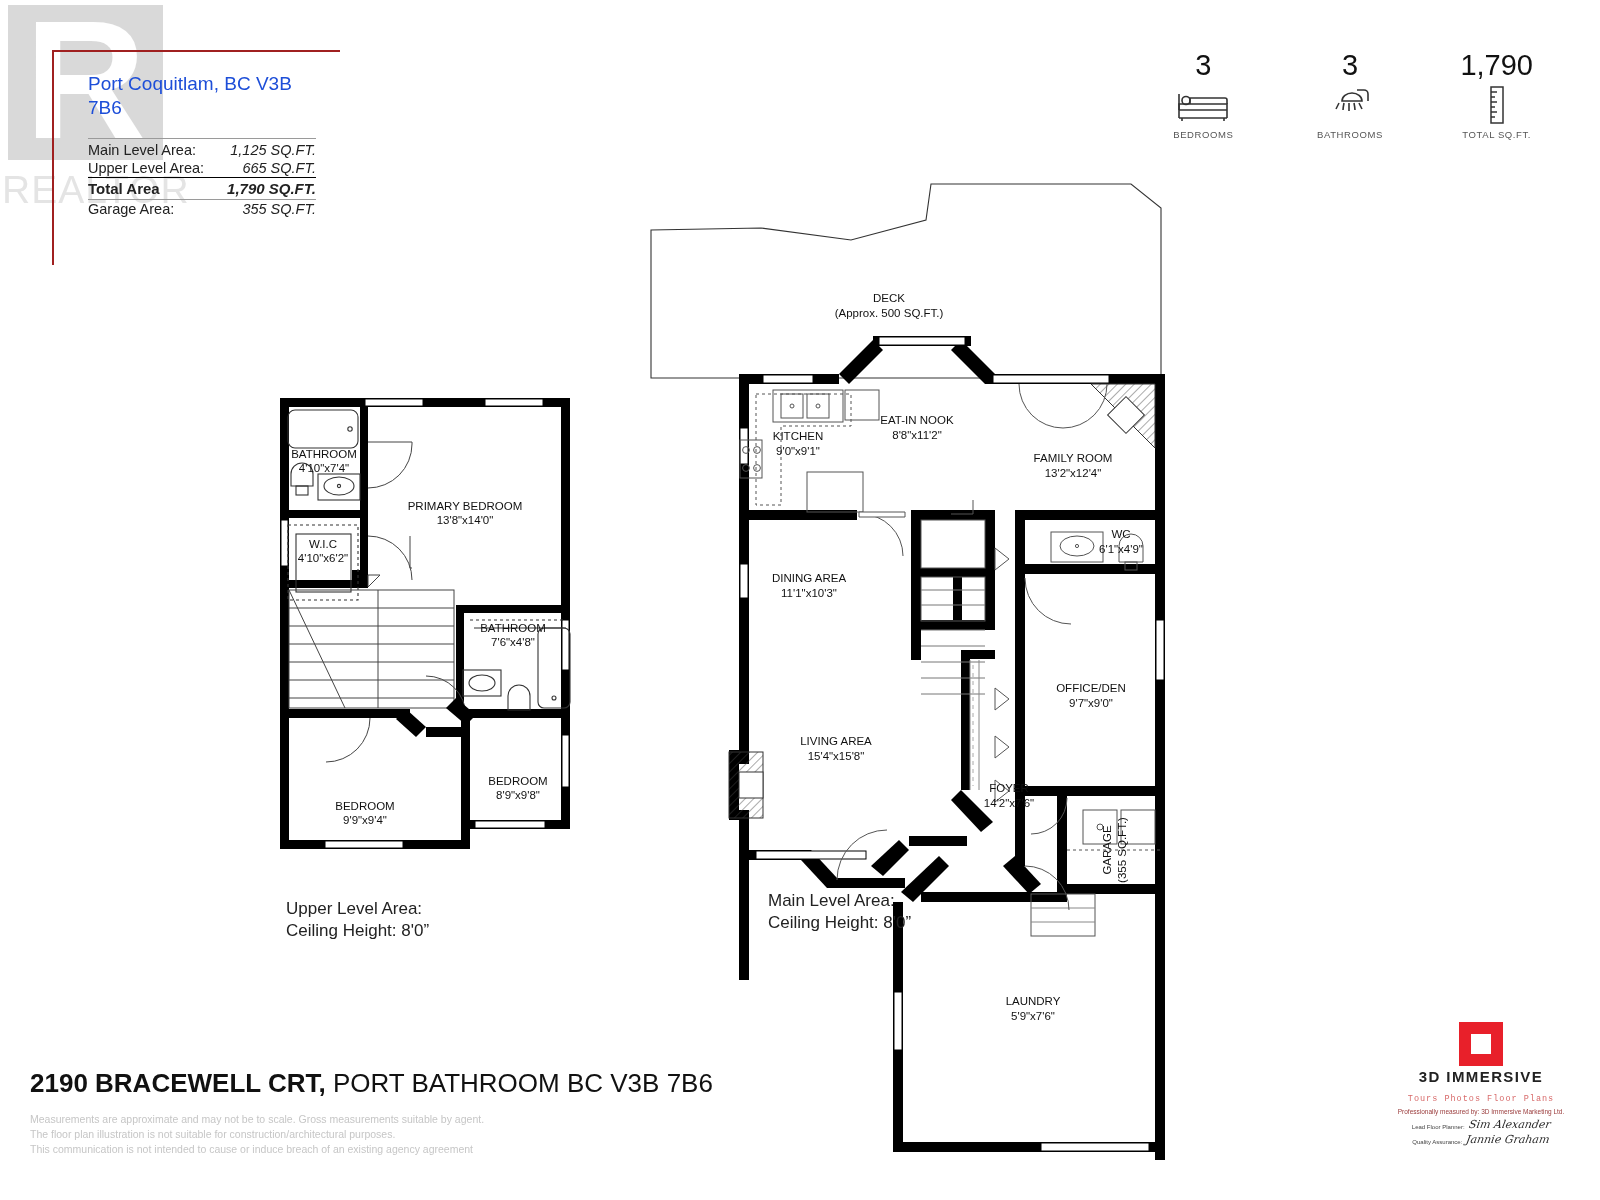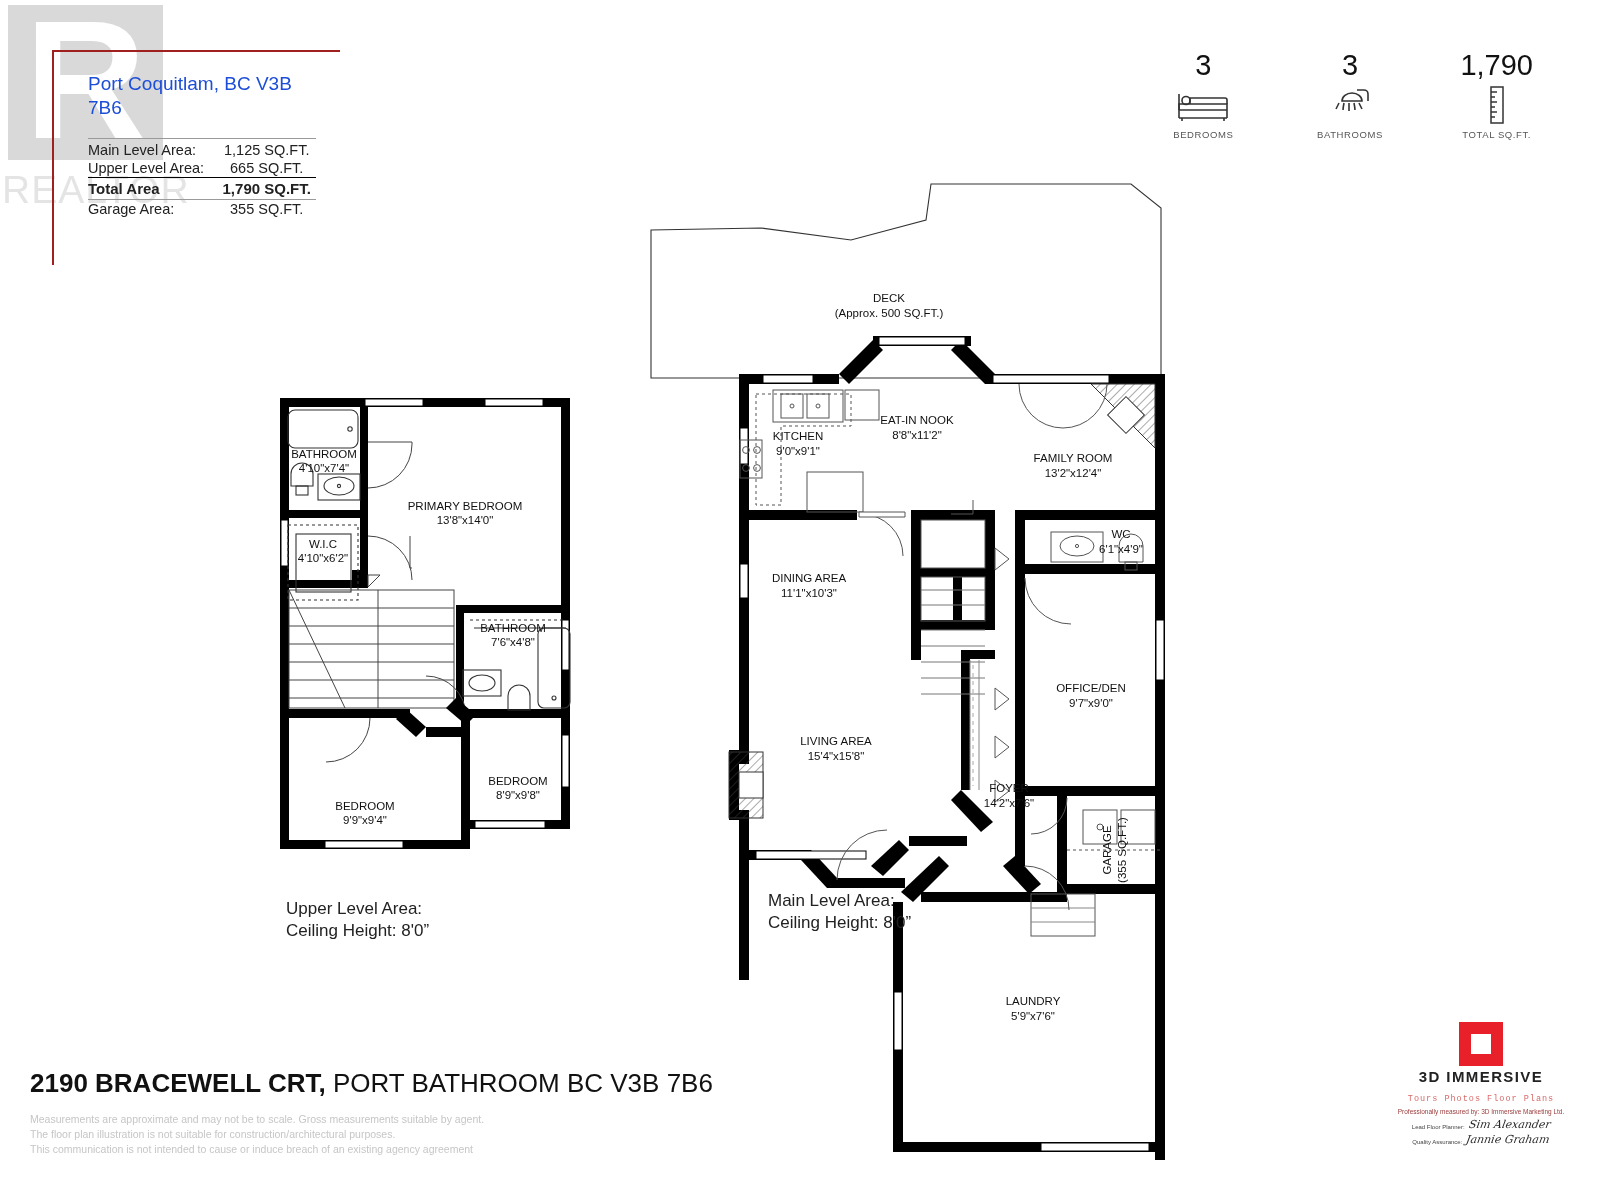--- a/index.html
+++ b/index.html
@@ -22,21 +22,21 @@
   #red-bracket-v{left:52px;top:50px;width:2px;height:215px;background:#a02020;}
 
   
   #title-block{left:88px;top:72px;width:480px;}
   #page-title{font-size:45px;line-height:50px;font-weight:400;letter-spacing:-.5px;color:#111;}
   #subtitle{font-size:19px;line-height:24px;color:#1d4ed8;
             border-bottom:1px solid #9a9a9a;display:inline-block;padding-bottom:18px;width:228px;}
 
   .area-tbl{margin-top:2px;width:228px;border-collapse:collapse;font-size:14.5px;color:#222;}
   .area-tbl td{padding:1px 0;}
-  .area-tbl td.val{text-align:center;}
+  .area-tbl td.val{text-align:right;font-style:italic;}
   .area-tbl tr.total td{font-weight:700;font-size:15px;
         border-top:1px solid #000000;border-bottom:1px solid #9a9a9a;padding:2px 0;}
 
   
   #stats{left:1130px;top:48px;width:440px;display:flex;}
   .stat{flex:1;text-align:center;}
   .stat .num{font-size:29px;line-height:34px;color:#111;}
   .stat .ico{height:42px;display:flex;align-items:center;justify-content:center;margin-top:2px;}
   .stat .lab{font-size:9.5px;letter-spacing:.6px;color:#555;margin-top:3px;}
 

